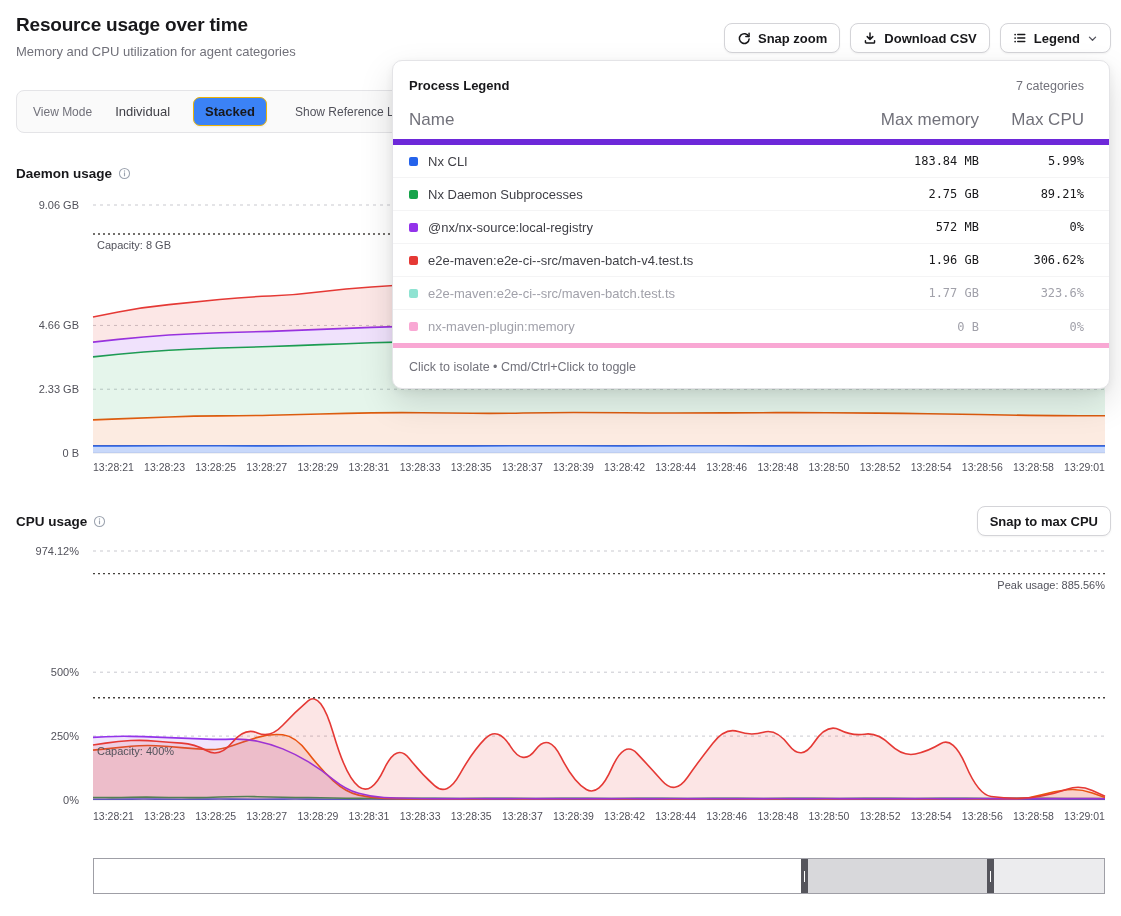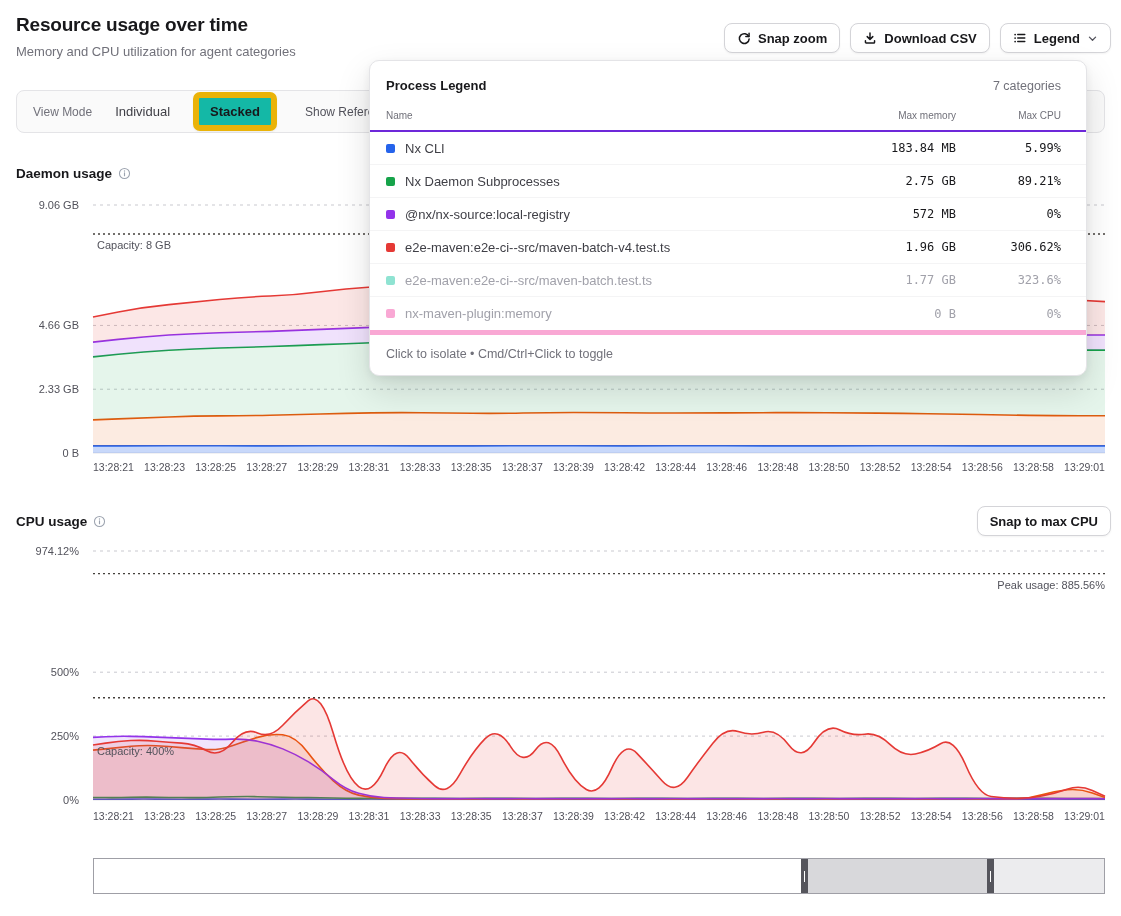--- a/index.html
+++ b/index.html
@@ -10,38 +10,38 @@
   .page-subtitle{position:absolute;left:16px;top:44px;font-size:13px;color:#71717a}
   .actions{position:absolute;top:23px;right:10px;display:flex;gap:10px;z-index:5}
   .btn{display:inline-flex;align-items:center;gap:7px;height:30px;padding:0 12px;background:#fff;
        border:1px solid #d4d4d8;border-radius:8px;font-family:inherit;font-size:13px;font-weight:600;
        color:#18181b;cursor:pointer;box-shadow:0 1px 2px rgba(0,0,0,.05);white-space:nowrap}
   .btn svg{flex:none}
   .toolbar{position:absolute;left:16px;top:90px;width:1089px;height:43px;background:#fafafa;
            border:1px solid #e4e4e7;border-radius:8px;display:flex;align-items:center;padding:0 16px;gap:12px}
   .tb-label{font-size:12px;color:#71717a}
   .mode-btn{background:none;border:none;font-family:inherit;font-size:13px;color:#3f3f46;padding:6px 11px;cursor:pointer;border-radius:7px}
-  .mode-btn.selected{background:#14b8a6;border:6px solid #eab308;font-weight:600;box-shadow:0 1px 2px rgba(0,0,0,.06);color:#18181b}
+  .mode-btn.selected{background:#3b82f6;border:1px solid #eab308;font-weight:600;box-shadow:0 1px 2px rgba(0,0,0,.06);color:#18181b}
   .tb-ref{margin-left:16px;font-size:12px;color:#52525b}
   .section-head{position:absolute;left:16px;display:flex;align-items:center;gap:6px;font-size:13.5px;font-weight:700}
   .chart-block{position:absolute;left:0;width:1121px}
   .chart-block svg{position:absolute;left:93px;top:0;overflow:visible}
   .ytick{position:absolute;left:0;width:86px;text-align:right;padding-right:7px;font-size:11px;color:#52525b;line-height:15px}
   .reflabel{position:absolute;font-size:11px;color:#52525b}
   .xaxis{position:absolute;left:93px;width:1012px;display:flex;justify-content:space-between;
          font-size:10.5px;color:#52525b}
   .snap{position:absolute;top:506px;right:10px;z-index:5}
   
-  .legend-popup{position:absolute;left:369px;top:60px;width:718px;background:#fff;border:1px solid #e4e4e7;
+  .legend-popup{position:absolute;left:392px;top:60px;width:718px;background:#fff;border:1px solid #e4e4e7;
                 border-radius:10px;box-shadow:0 14px 34px rgba(0,0,0,.13),0 3px 8px rgba(0,0,0,.06);z-index:50}
   .lp-head{display:flex;justify-content:space-between;align-items:center;padding:17px 16px 12px}
   .lp-title{font-size:13px;font-weight:700}
   .lp-count{font-size:12.5px;color:#71717a;padding-right:9px}
-  .lp-cols{display:flex;align-items:center;padding:5px 25px 9px 16px;border-bottom:2px solid #6d28d9;
-           font-size:10px;color:#71717a}
+  .lp-cols{display:flex;align-items:center;padding:5px 25px 9px 16px;border-bottom:6px solid #6d28d9;
+           font-size:17px;color:#71717a}
   .c-name{flex:1}
   .c-mem{width:115px;text-align:right}
   .c-cpu{width:105px;text-align:right}
   .lp-row{display:flex;align-items:center;height:33px;padding:0 25px 0 16px;border-bottom:1px solid #f4f4f5;cursor:pointer}
   .lp-row:last-child{border-bottom:none}
   .lp-row .dot{width:9px;height:9px;border-radius:2px;margin-right:10px;flex:none}
   .lp-row .nm{flex:1;font-size:13px;color:#3f3f46;white-space:nowrap;overflow:hidden;text-overflow:ellipsis}
   .lp-row .val{font-family:"DejaVu Sans Mono",monospace;font-size:12px;color:#18181b}
   .lp-row .mem{width:115px;text-align:right}
   .lp-row .cpu{width:105px;text-align:right}

